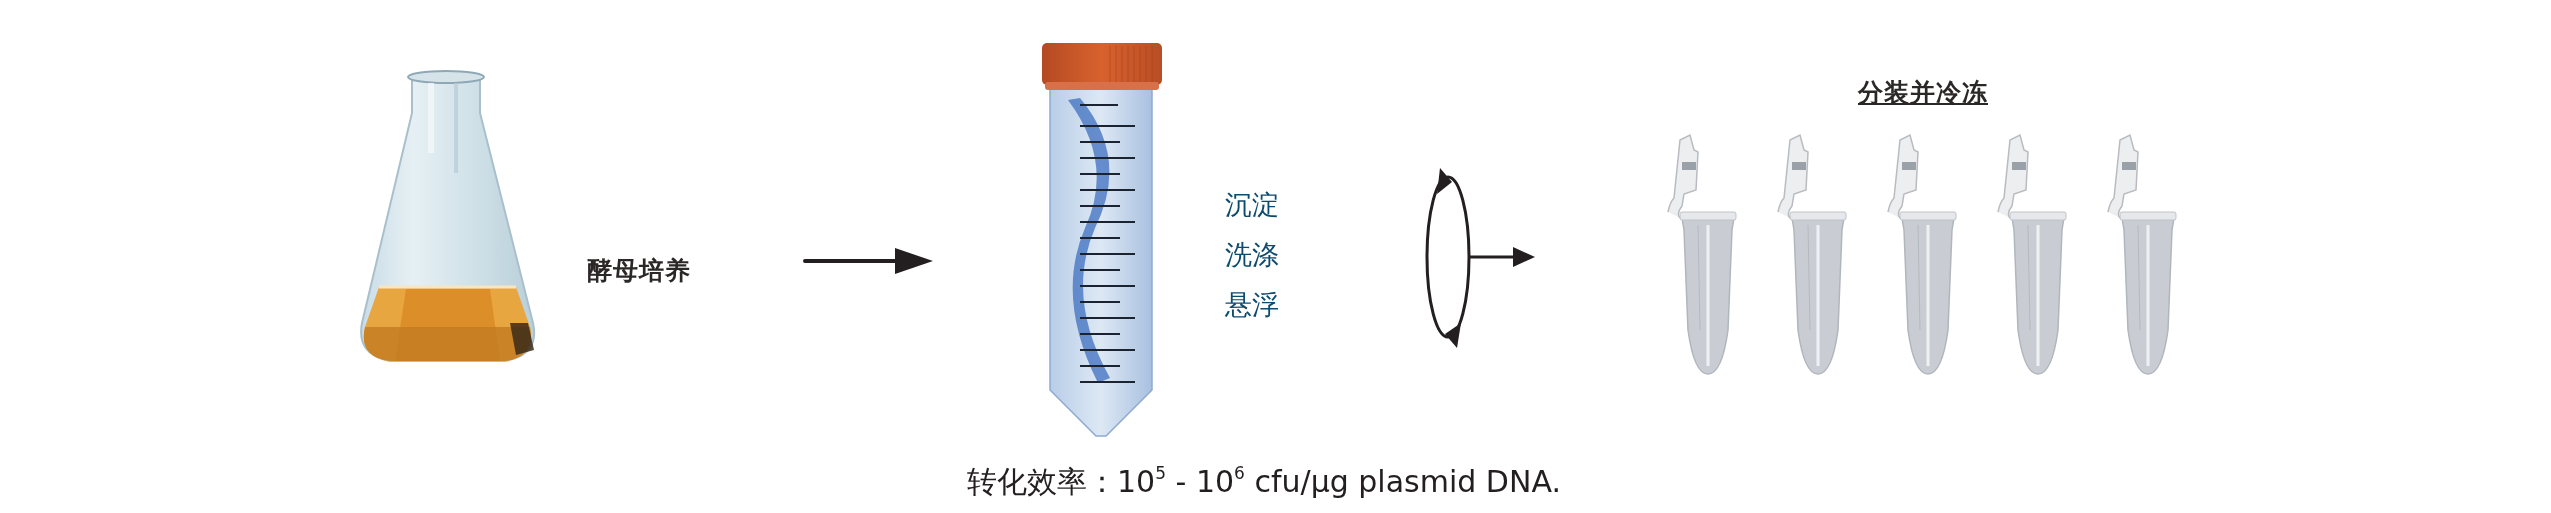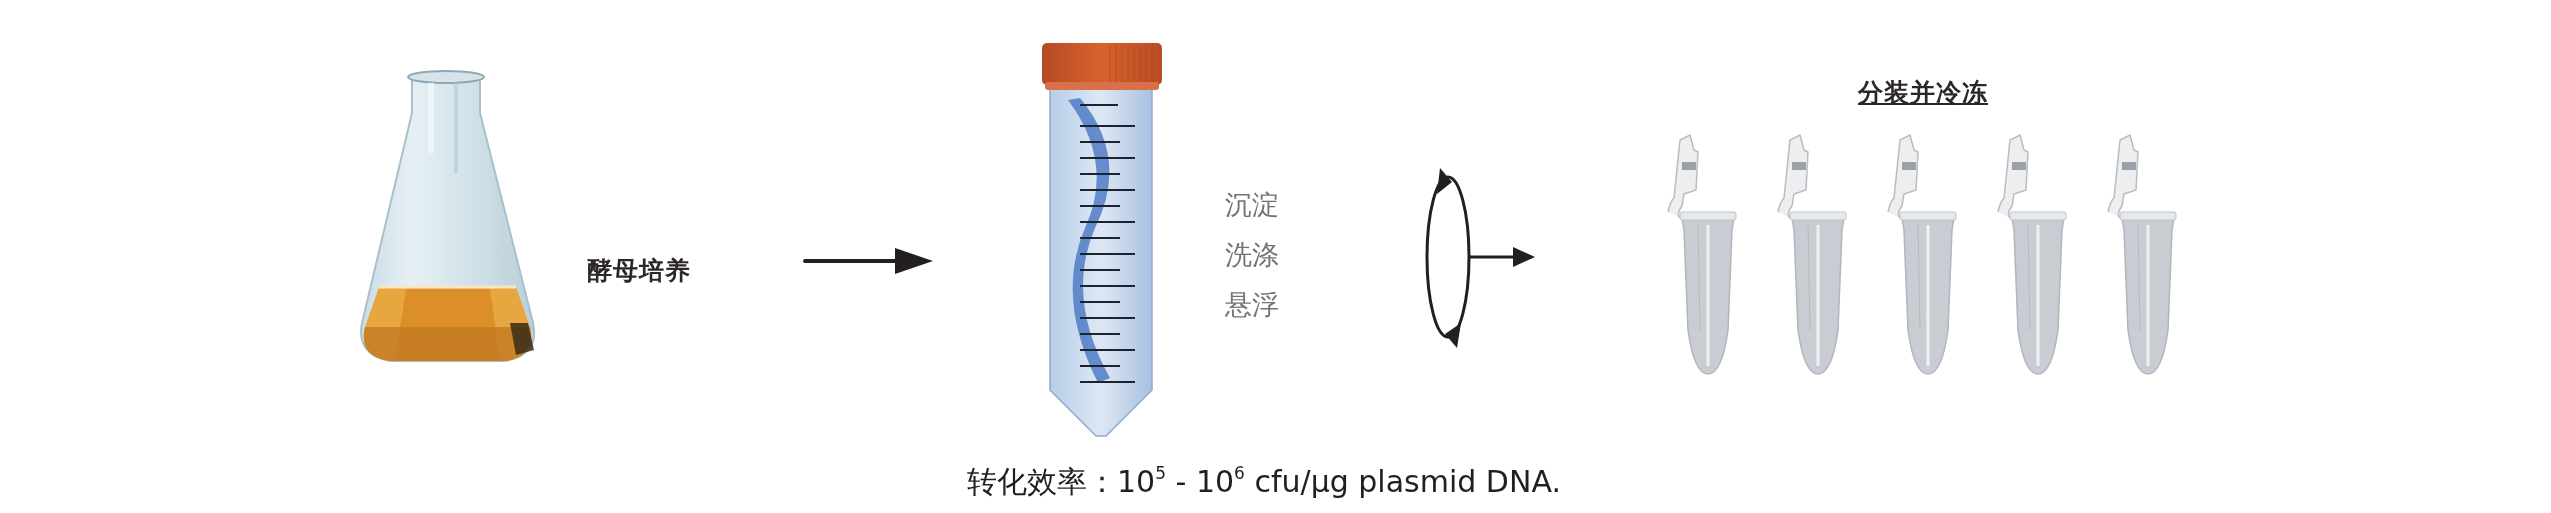--- a/index.html
+++ b/index.html
@@ -1,20 +1,20 @@
 <!DOCTYPE html>
 <html><head>
 <meta charset="utf-8">
 <style>
   html, body { margin: 0; padding: 0; background: #ffffff; }
   body { width: 2551px; height: 513px; position: relative; overflow: hidden;
          font-family: "DejaVu Sans", "Liberation Sans", sans-serif; color: #231f20; }
   .abs { position: absolute; }
   .label { font-size: 25px; font-weight: bold; color: #2b2726; letter-spacing: 1px; white-space: nowrap; }
-  .step-text { font-size: 27px; line-height: 50px; color: #737373; }
+  .step-text { font-size: 27px; line-height: 50px; color: #0c4a6e; }
   .caption { font-size: 30px; color: #231f20; white-space: nowrap; }
   .caption sup { font-size: 17px; vertical-align: 13px; }
   svg { position: absolute; overflow: visible; }
 </style>
 </head>
 <body>
 
 <svg style="left:350px;top:65px;" width="195" height="310" viewBox="0 0 195 310">
   <defs>
     <linearGradient id="glassG" x1="0" x2="1">

